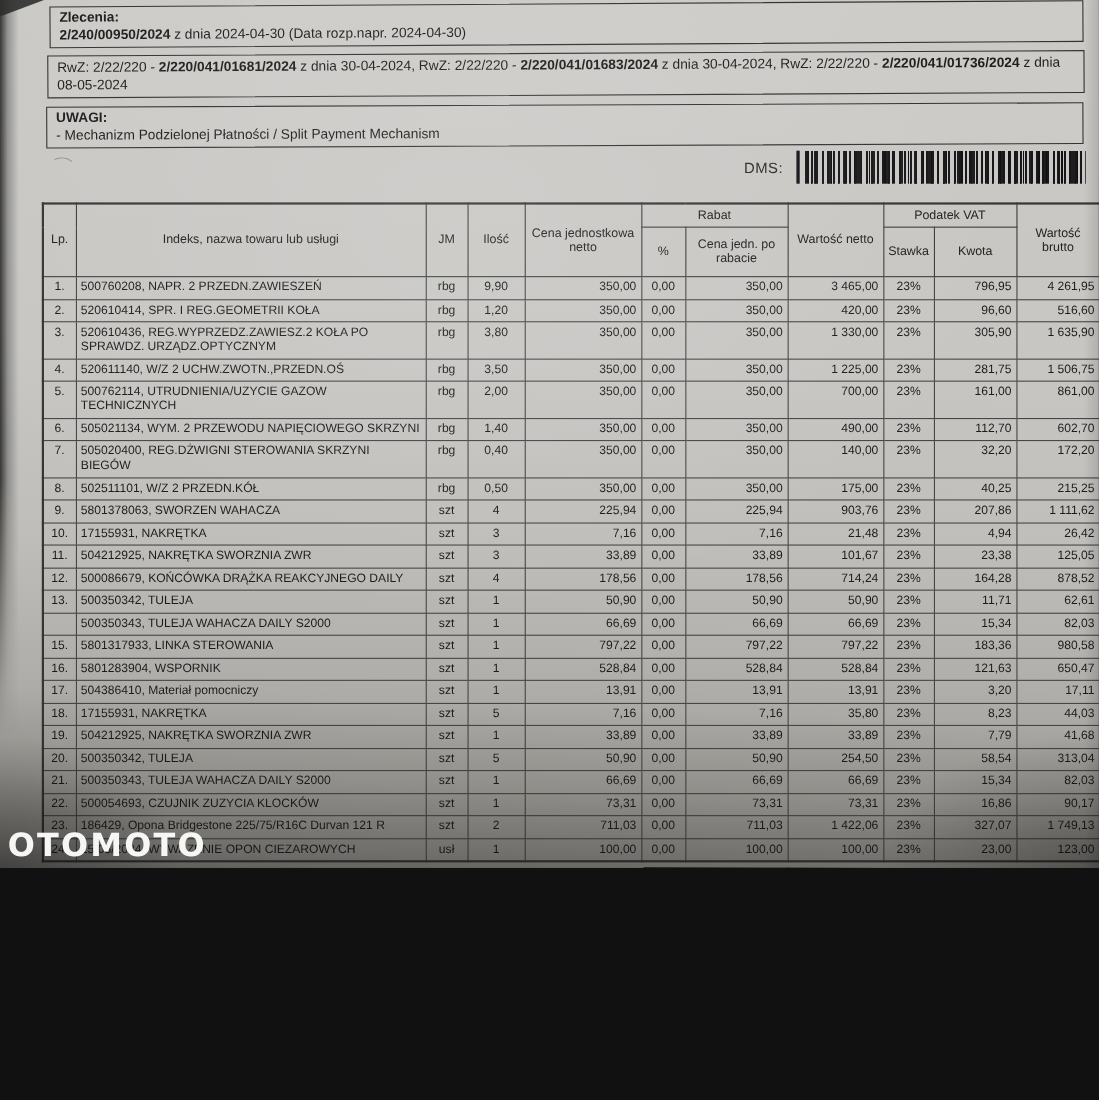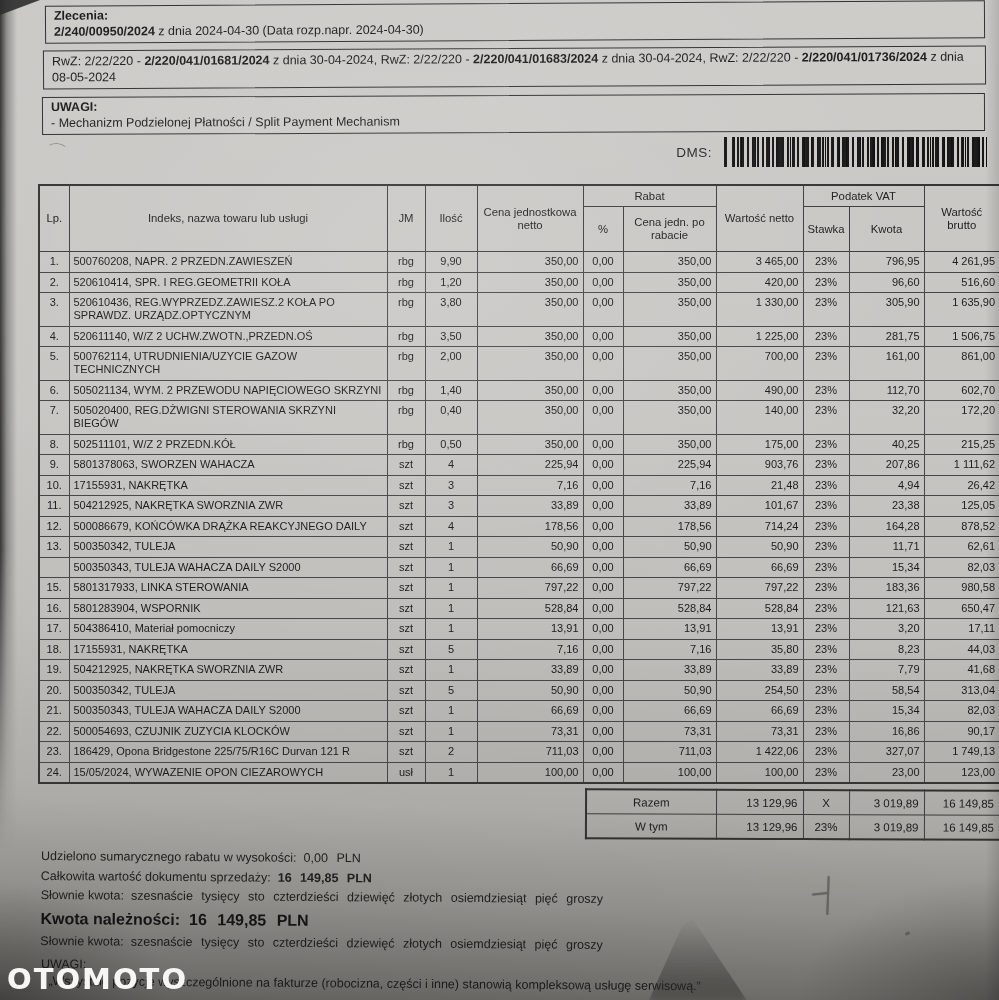--- a/index.html
+++ b/index.html
@@ -1,17 +1,17 @@
 <!DOCTYPE html>
 <html><head>
 <meta charset="utf-8">
 <style>
   html,body{margin:0;padding:0;background:#111;}
   #photo{
-    position:relative;width:999px;height:1000px;overflow:hidden;
+    position:relative;width:999px;height:789px;overflow:hidden;
     font-family:"Liberation Sans", sans-serif;color:#1e1e1e;
     background:linear-gradient(181deg,#cbcac7 0%,#c7c6c3 42%,#bfbeba 62%,#b0aeaa 78%,#a09e99 90%,#8f8d88 100%);
     text-decoration:underline;
   }
   #sheen{position:absolute;inset:0;pointer-events:none;
     background:radial-gradient(720px 520px at 42% 26%, rgba(255,255,255,0.10), rgba(255,255,255,0) 70%);}
   .sheet{position:absolute;inset:0;}
 
   
   .topbox{border:1.6px solid #323232;padding:2px 8px 3px 8px;background:rgba(255,255,255,0.04);}

